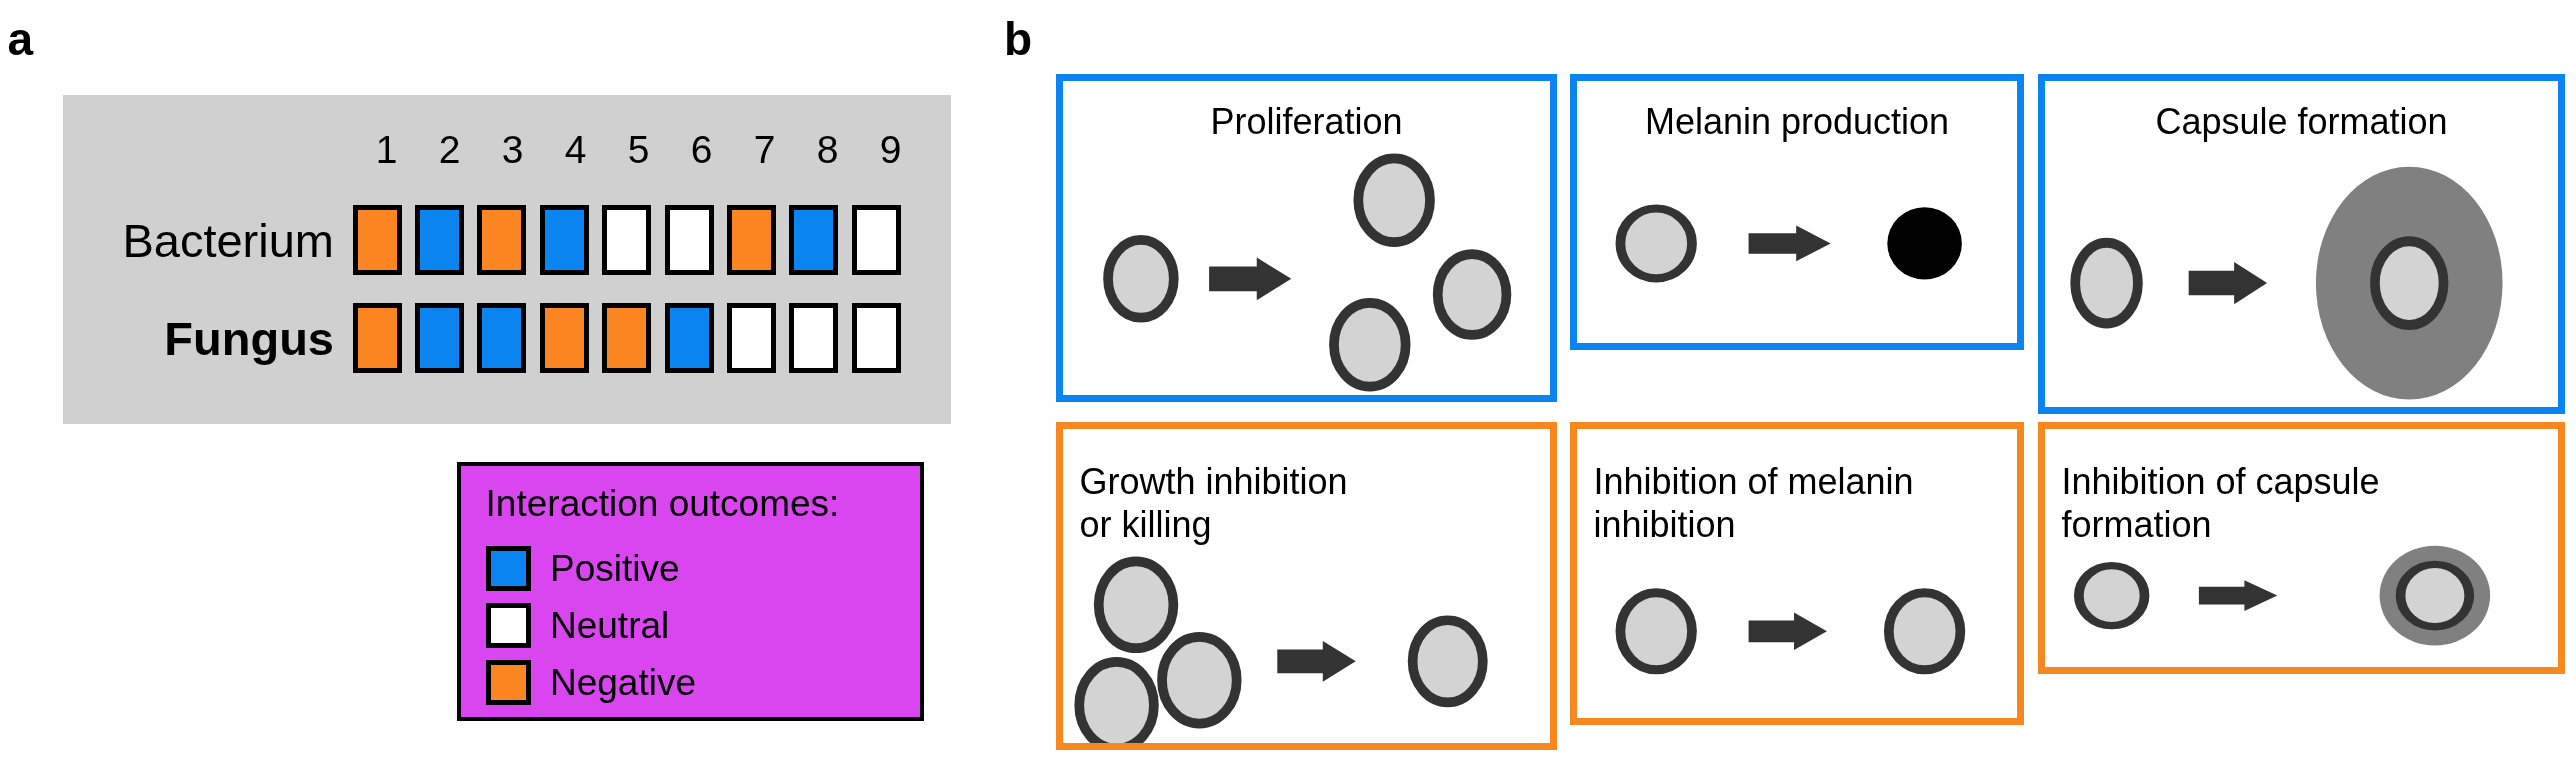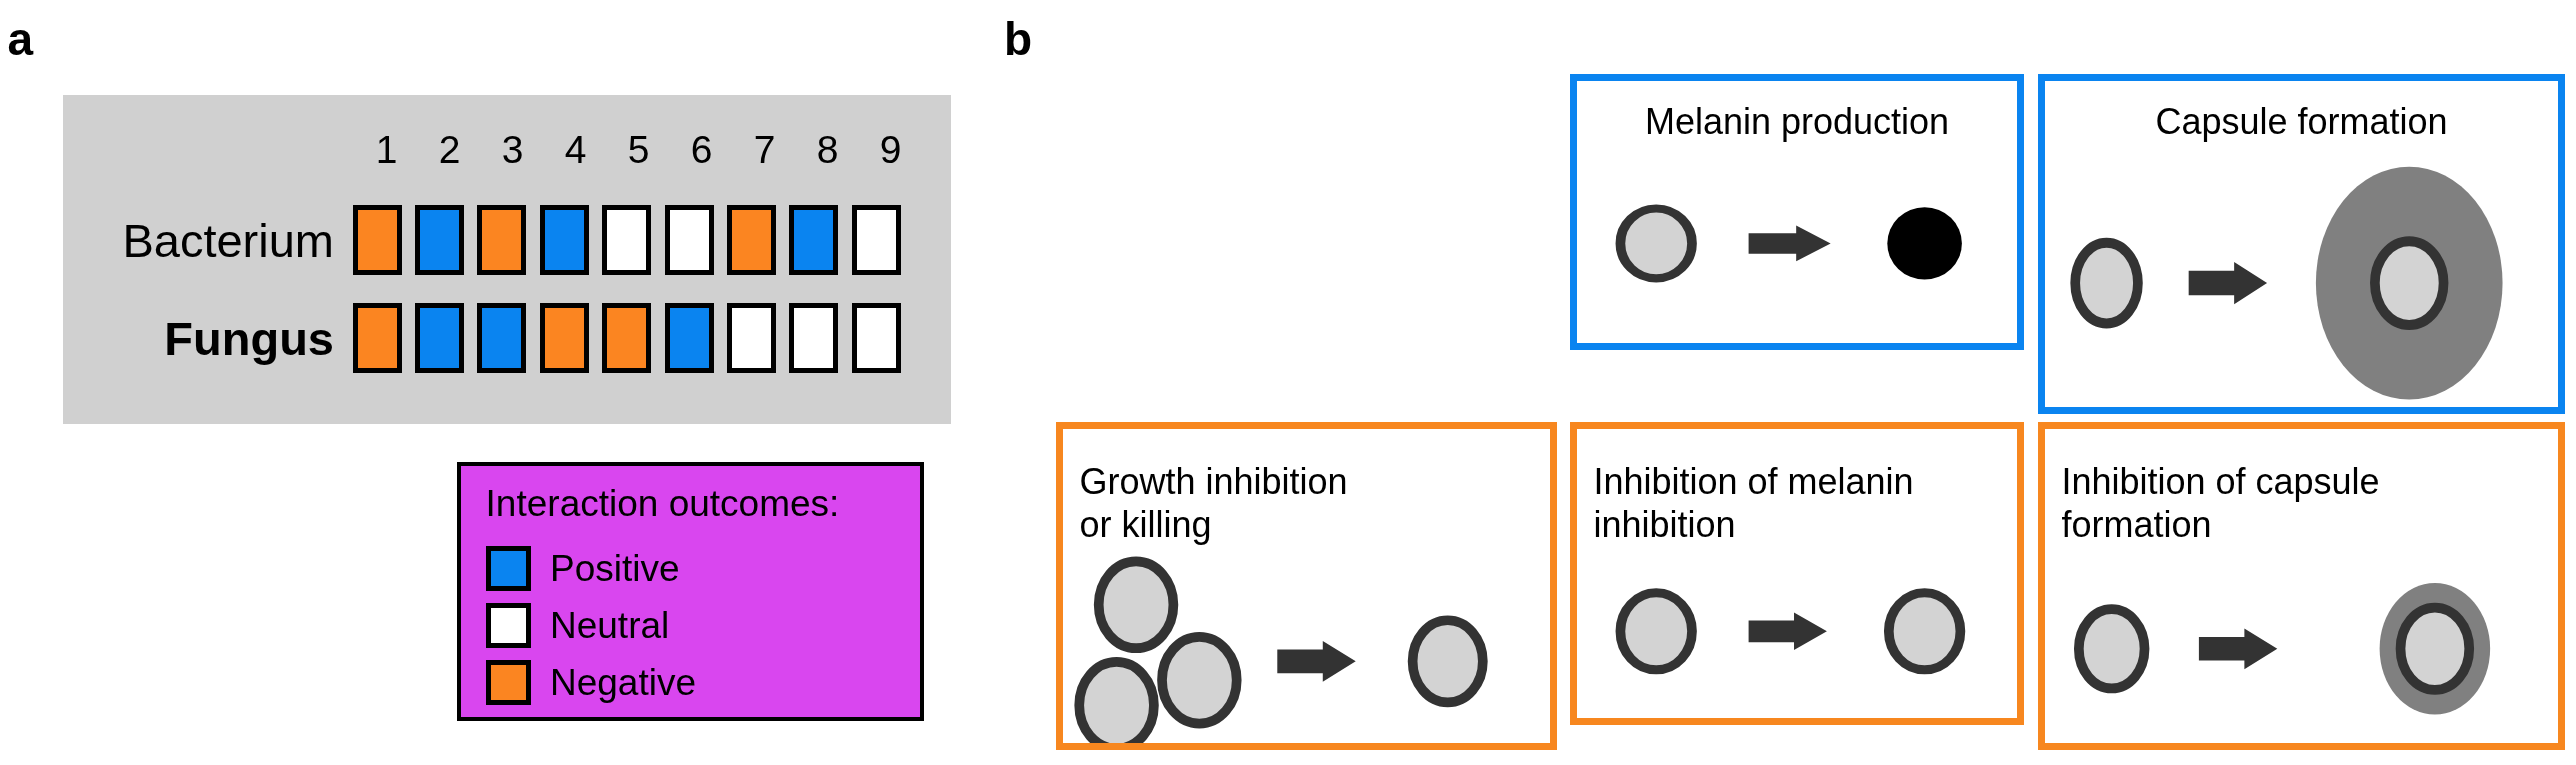--- a/index.html
+++ b/index.html
@@ -56,21 +56,21 @@
         border-style:solid;border-width:7.4px;}
   .bbox.blue{border-color:#0a84f0;}
   .bbox.orange{border-color:#f7871f;}
 
   
   #box-0{left:1056px;top:74px;width:501px;height:328px;}
   #box-1{left:1570px;top:74px;width:454px;height:276px;}
   #box-2{left:2038px;top:74px;width:527px;height:340px;}
   #box-3{left:1056px;top:422px;width:501px;height:328px;}
   #box-4{left:1570px;top:422px;width:454px;height:303px;}
-  #box-5{left:2038px;top:422px;width:527px;height:328px;}
+  #box-5{left:2038px;top:422px;width:527px;height:252px;}
 
   .box-title{position:absolute;left:0;right:0;top:19.4px;padding:0 16.4px;
              font-size:36px;line-height:43px;box-sizing:border-box;}
   .box-title.center{text-align:center;}
   .box-title.left{text-align:left;margin-top:12px;}
   .box-title.right-2nd .l2{display:block;}
   .box-title .l2{display:block;}
 
   .diagram{position:absolute;left:0;top:0;width:100%;height:100%;}
   .diagram svg{position:absolute;left:0;top:0;width:100%;height:100%;}
@@ -147,20 +147,32 @@
         </div>
       </div>
   </div>
 
 </div>
 
 <div id="panel-b">
 
   <div class="panel-letter" id="letter-b">b</div>
 
+  <div class="bbox blue" id="box-0">
+      <div class="box-title center"><span>Proliferation</span></div>
+      <div class="diagram">
+        <svg viewBox="0 0 652 420" preserveAspectRatio="none">
+          <ellipse cx="104.32000000000001" cy="264.6" rx="44" ry="52" fill="#d3d3d3" stroke="#333333" stroke-width="13"></ellipse>
+          <polygon points="195.6,248.1 259.4,248.1 259.4,236.0 305.6,264.6 259.4,293.2 259.4,281.1 195.6,281.1" fill="#333333"></polygon>
+          <ellipse cx="443.36" cy="159.6" rx="48" ry="56" fill="#d3d3d3" stroke="#333333" stroke-width="13"></ellipse>
+          <ellipse cx="410.76" cy="352.8" rx="48" ry="56" fill="#d3d3d3" stroke="#333333" stroke-width="13"></ellipse>
+          <ellipse cx="547.68" cy="285.6" rx="46" ry="54" fill="#d3d3d3" stroke="#333333" stroke-width="13"></ellipse>
+        </svg>
+      </div>
+    </div>
   <div class="bbox blue" id="box-1">
       <div class="box-title center"><span>Melanin production</span></div>
       <div class="diagram">
         <svg viewBox="0 0 590 420" preserveAspectRatio="none">
           <ellipse cx="106.2" cy="260.4" rx="48" ry="56" fill="#d3d3d3" stroke="#333333" stroke-width="13"></ellipse>
           <polygon points="230.1,243.9 293.9,243.9 293.9,231.8 340.1,260.4 293.9,289.0 293.9,276.9 230.1,276.9" fill="#333333"></polygon>
           <ellipse cx="466.1" cy="260.4" rx="50" ry="58" fill="#000000" stroke="none" stroke-width="0"></ellipse>
         </svg>
       </div>
     </div>

